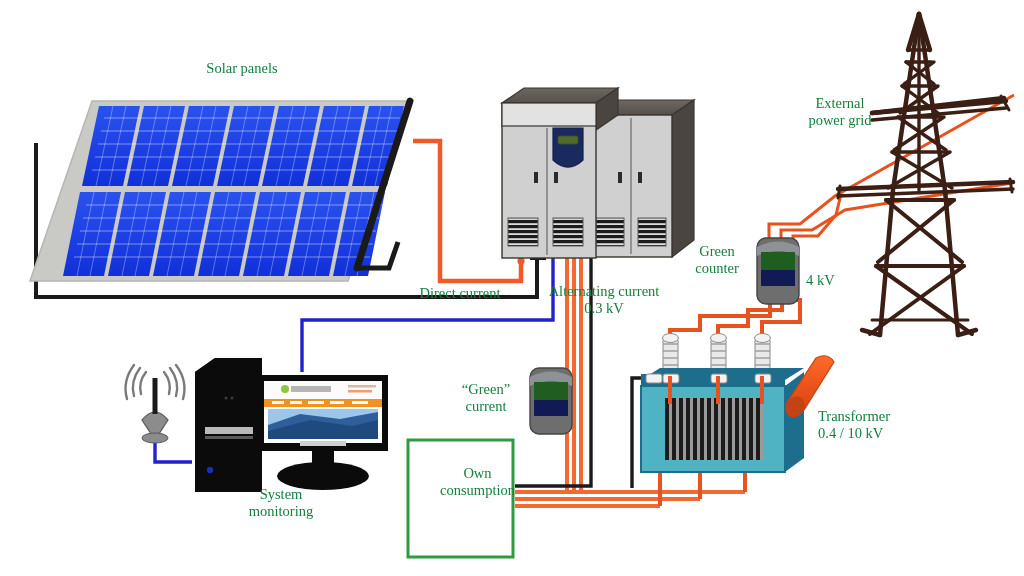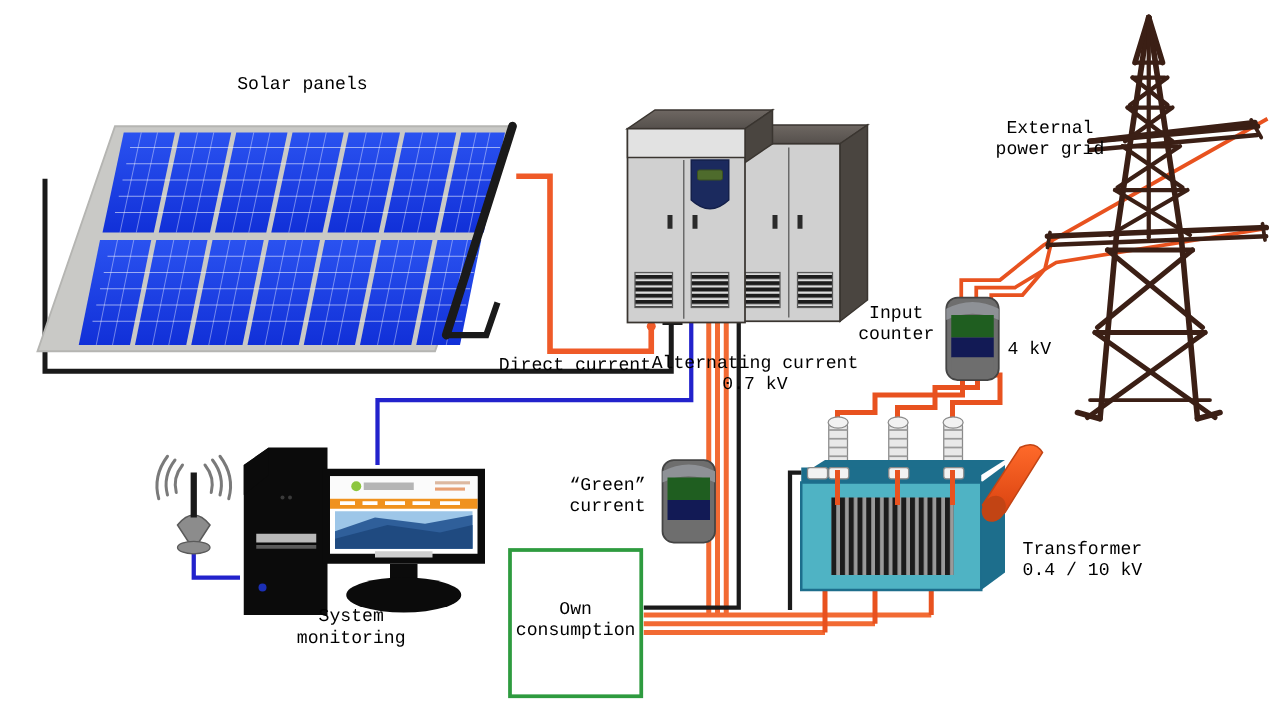--- a/index.html
+++ b/index.html
@@ -1,19 +1,19 @@
 <!DOCTYPE html>
 <html><head>
 <meta charset="utf-8">
 <style>
   html,body{margin:0;padding:0;background:#ffffff;}
   body{width:1024px;height:576px;overflow:hidden;font-family:"Liberation Sans",sans-serif;}
   #stage{position:relative;width:1024px;height:576px;background:#fff;}
   #stage svg{position:absolute;top:0;left:0;}
-  .lbl{position:absolute;color:#000000;font-family:Liberation Mono, monospace;font-size:14.5px;line-height:17px;text-align:center;white-space:pre;letter-spacing:0px;}
+  .lbl{position:absolute;color:#15803d;font-family:Liberation Serif, serif;font-size:14.5px;line-height:17px;text-align:center;white-space:pre;letter-spacing:0px;}
 </style>
 </head>
 <body>
 
 <div id="stage">
 
 <svg width="1024" height="576" viewBox="0 0 1024 576" xmlns="http://www.w3.org/2000/svg">
   <defs>
     <linearGradient id="gradPanelCell" x1="0" y1="0" x2="0" y2="1">
       <stop offset="0%" stop-color="#2a52f0"></stop>
@@ -375,26 +375,26 @@
     </g>
   </g>
 
 </svg>
 
 <div class="lbl" style="left:152px;top:60px;width:180px;">Solar panels</div>
 <div class="lbl" style="left:370px;top:285px;width:180px;">Direct current</div>
 <div class="lbl" style="left:760px;top:95px;width:160px;">External
 power grid</div>
 <div class="lbl" style="left:500px;top:283px;width:208px;">Alternating current
-0.7 kV</div>
-<div class="lbl" style="left:671px;top:243px;width:92px;">Input
+0.3 kV</div>
+<div class="lbl" style="left:671px;top:243px;width:92px;">Green
 counter</div>
 <div class="lbl" style="left:806px;top:272px;width:60px;text-align:left;">4 kV</div>
 <div class="lbl" style="left:440px;top:381px;width:92px;">“Green”
 current</div>
-<div class="lbl" style="left:408px;top:480px;width:105px;">Own
+<div class="lbl" style="left:408px;top:465px;width:105px;padding-left:17px;">Own
 consumption</div>
 <div class="lbl" style="left:196px;top:486px;width:170px;">System
 monitoring</div>
-<div class="lbl" style="left:818px;top:408px;width:170px;text-align:left;margin-top:24px;">Transformer
+<div class="lbl" style="left:818px;top:408px;width:170px;text-align:left;">Transformer
 0.4 / 10 kV</div>
 
 </div>
 
 </body></html>

